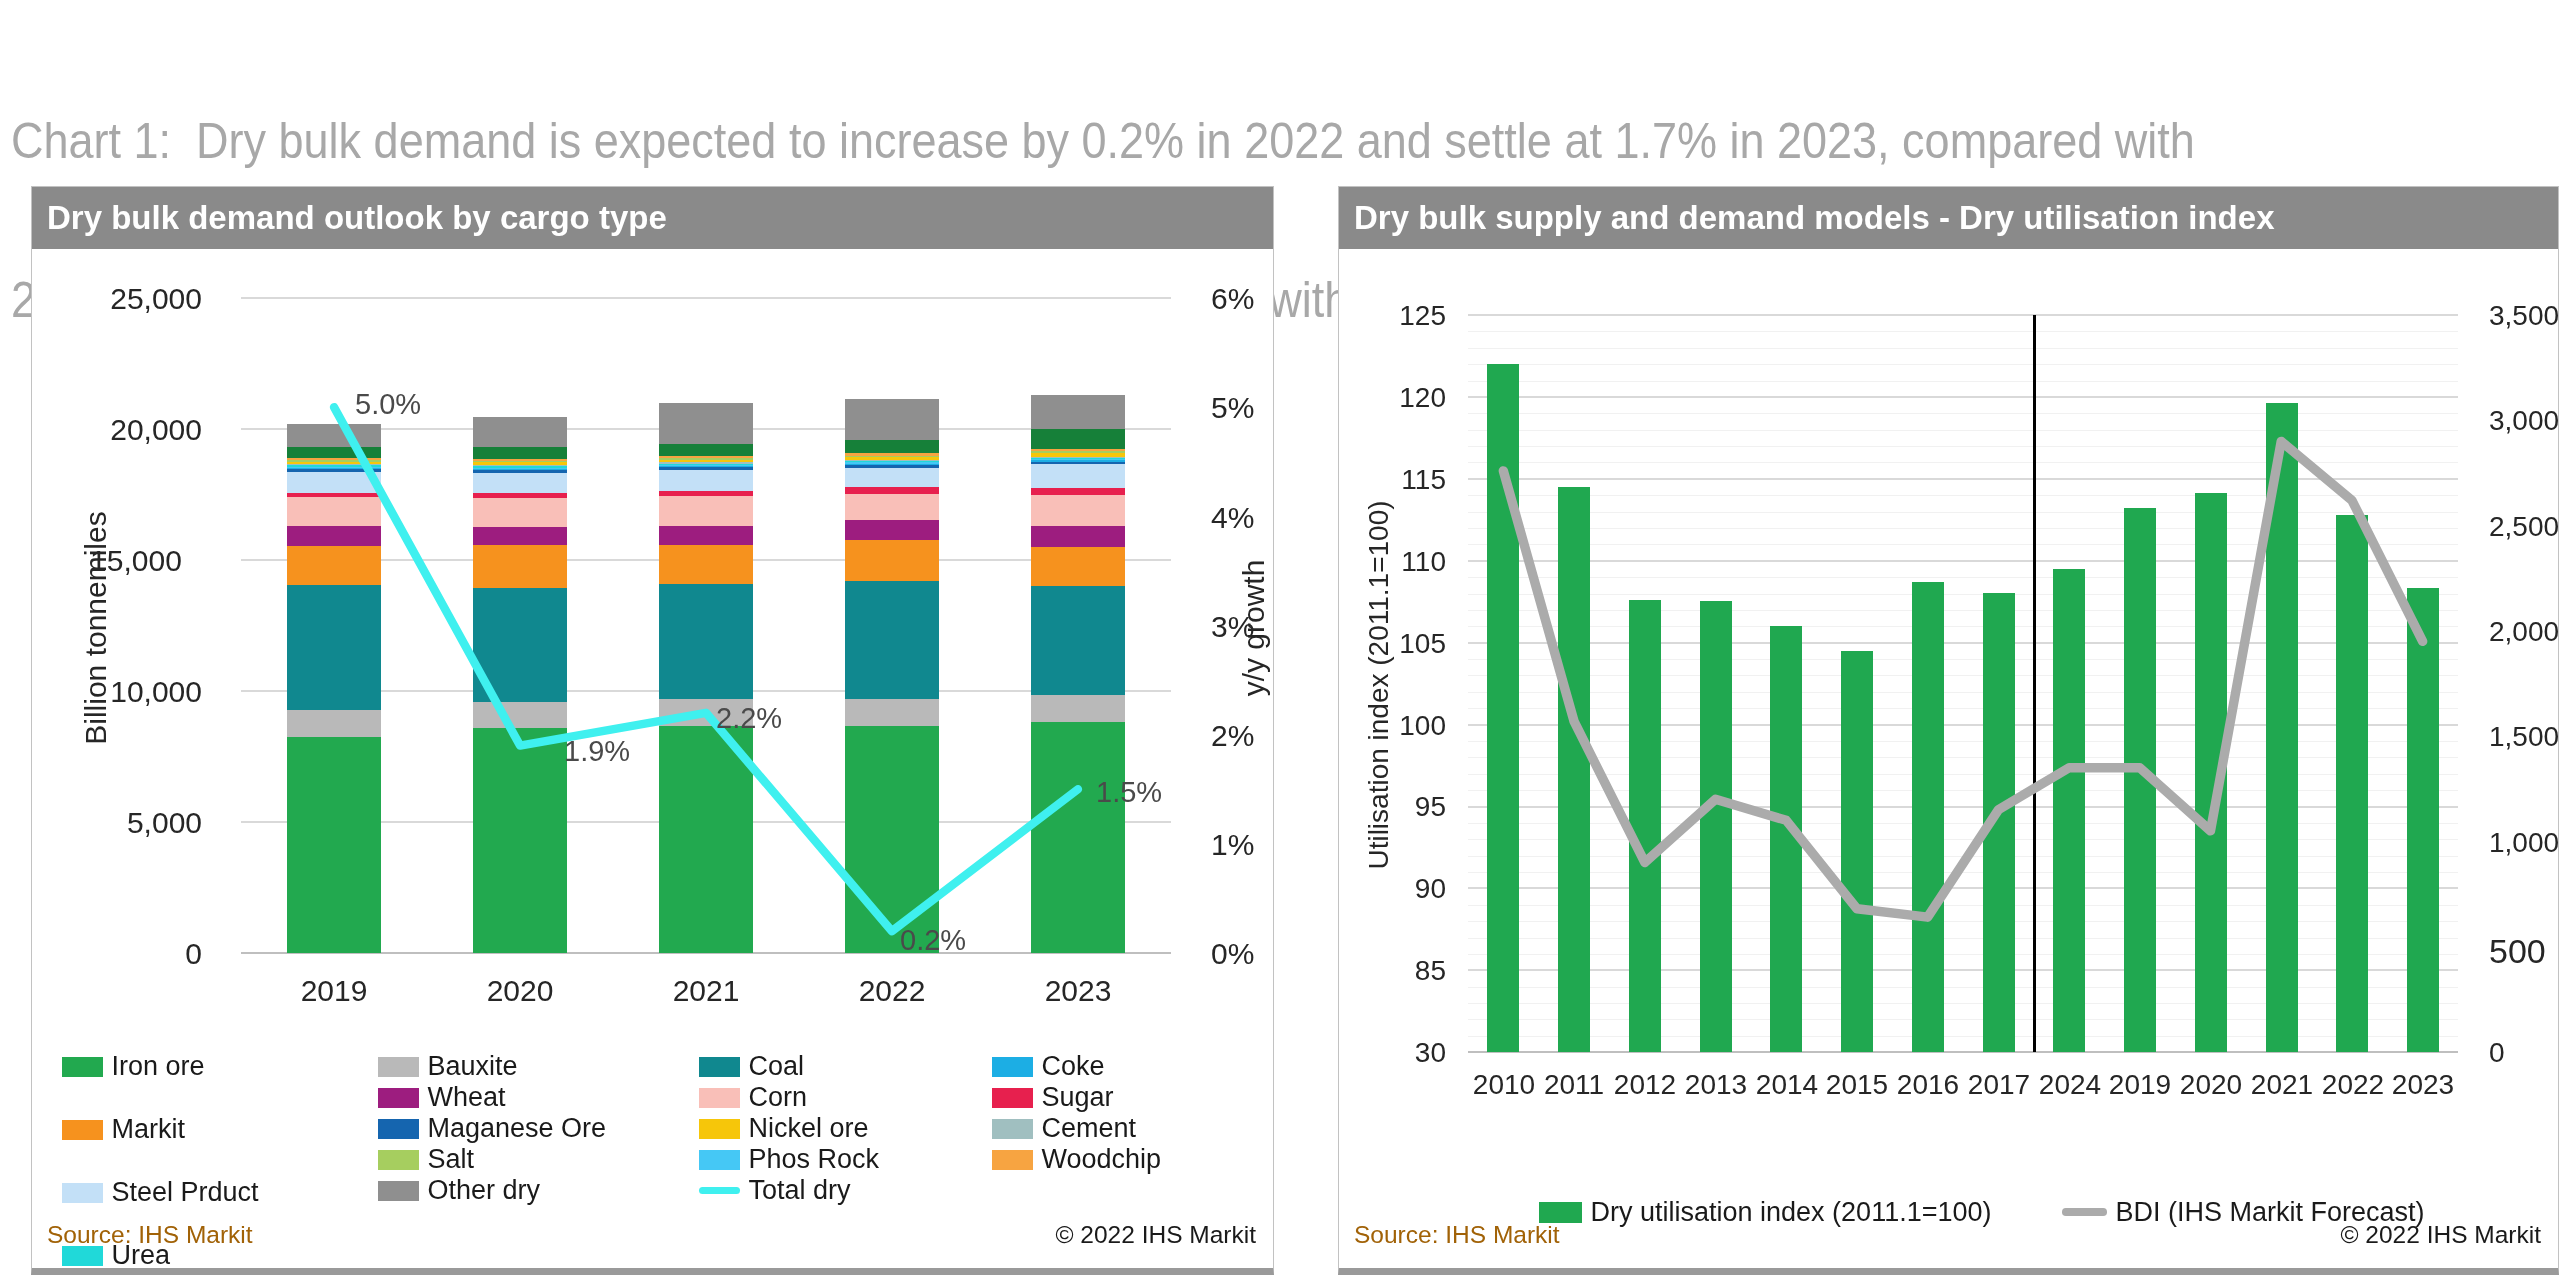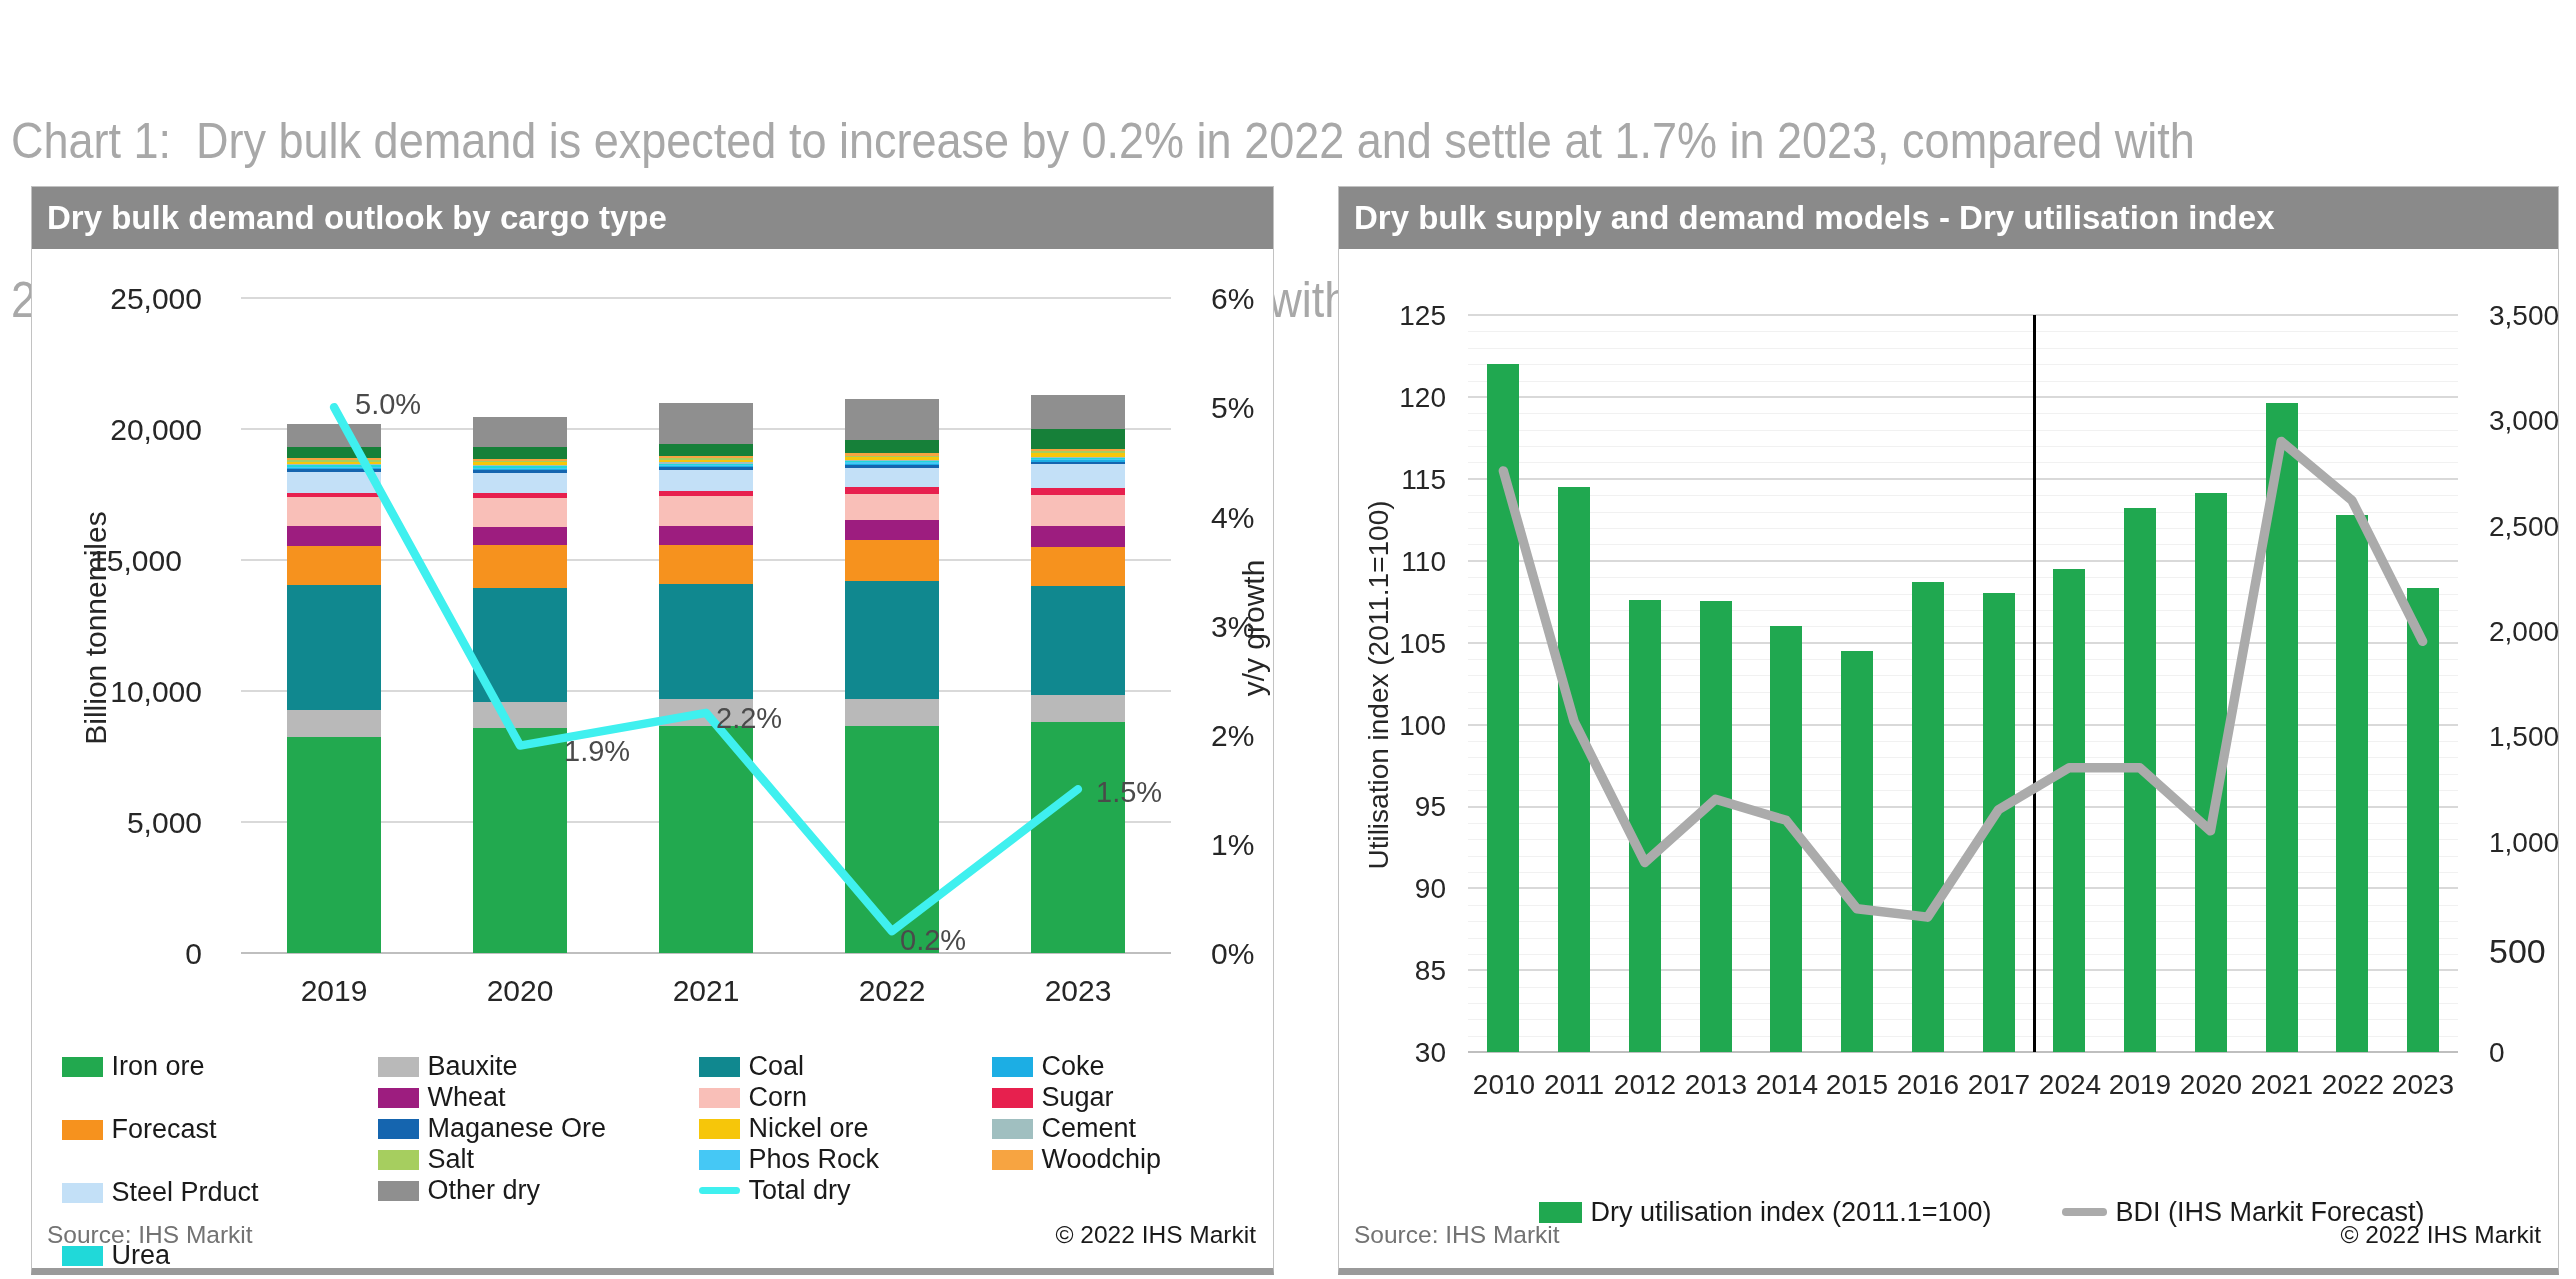--- a/index.html
+++ b/index.html
@@ -41,21 +41,21 @@
   .simple-bar{position:absolute;}
   .line-svg{position:absolute;left:0;top:0;overflow:visible;}
   .pt-label{position:absolute;font-size:29px;color:#4a4a4a;white-space:nowrap;}
   .legend-col{position:absolute;display:flex;flex-direction:column;}
   .legend-item{display:flex;align-items:center;height:31px;}
   .legend-swatch{width:41px;height:20px;margin-right:8.5px;flex:0 0 auto;}
   .legend-swatch.line{height:7.5px;border-radius:3.8px;}
   .legend-label{font-size:27px;color:#1a1a1a;white-space:nowrap;}
   .legend-row-item{position:absolute;display:flex;align-items:center;height:32px;}
   .legend-row-item .legend-label{font-size:27px;}
-  .source-note{position:absolute;left:15px;bottom:19px;font-size:24.5px;color:#737373;}
+  .source-note{position:absolute;left:15px;bottom:19px;font-size:24.5px;color:#a16207;}
   .copyright-note{position:absolute;right:17px;bottom:19px;font-size:24.5px;color:#1a1a1a;}
   .forecast-divider{position:absolute;width:2.8px;background:#000000;}
 </style>
 </head>
 <body>
 
 <div class="main-title">
   <div>Chart 1:  Dry bulk demand is expected to increase by 0.2% in 2022 and settle at 1.7% in 2023, compared with</div>
   <div>2.2% in 2021. Dry bulk rates to face correction but remain high with limited supply and steady growth in trade</div>
 </div>
@@ -199,21 +199,21 @@
       <div class="xlab" style="left: 608px; top: 787px; width: 132px;">2021</div>
       <div class="xlab" style="left: 794px; top: 787px; width: 132px;">2022</div>
       <div class="xlab" style="left: 980px; top: 787px; width: 132px;">2023</div>
       <div class="legend-col" style="left: 30px; top: 864px; gap: 32px;">
         <div class="legend-item">
           <div class="legend-swatch" style="background: rgb(34, 169, 79);"></div>
           <div class="legend-label">Iron ore</div>
         </div>
         <div class="legend-item">
           <div class="legend-swatch" style="background: rgb(246, 146, 30);"></div>
-          <div class="legend-label">Forecast</div>
+          <div class="legend-label">Markit</div>
         </div>
         <div class="legend-item">
           <div class="legend-swatch" style="background: rgb(195, 224, 247);"></div>
           <div class="legend-label">Steel Prduct</div>
         </div>
         <div class="legend-item">
           <div class="legend-swatch" style="background: rgb(32, 217, 217);"></div>
           <div class="legend-label">Urea</div>
         </div>
         <div class="legend-item">

